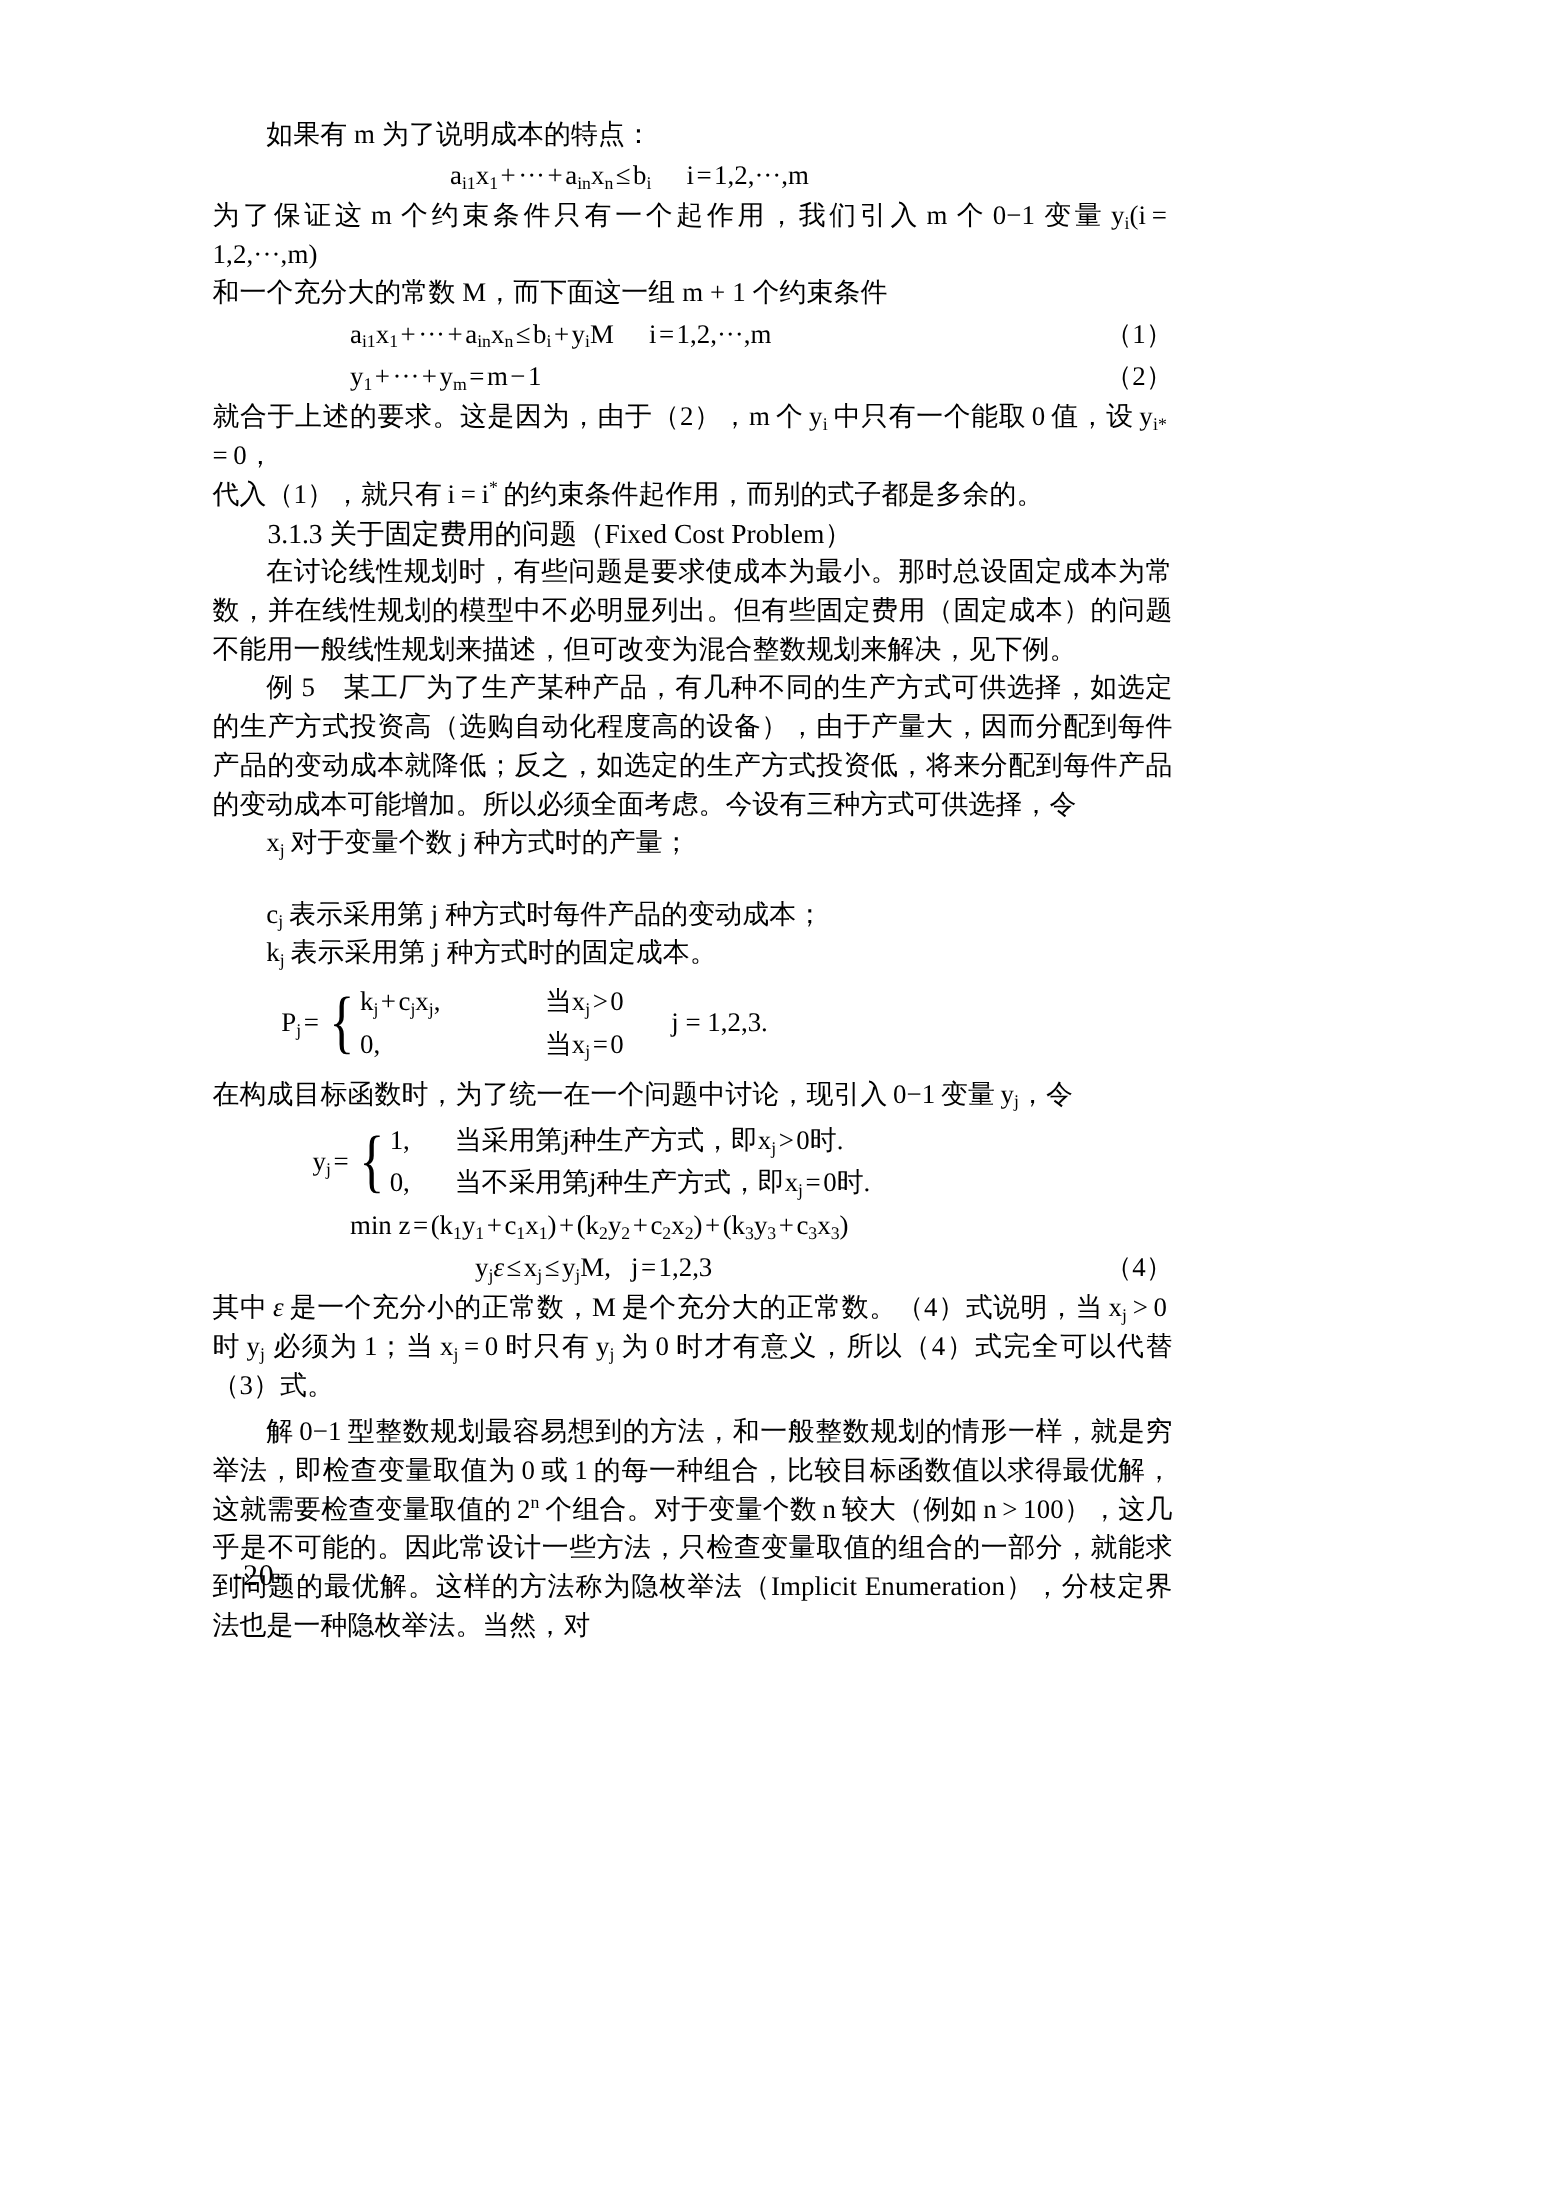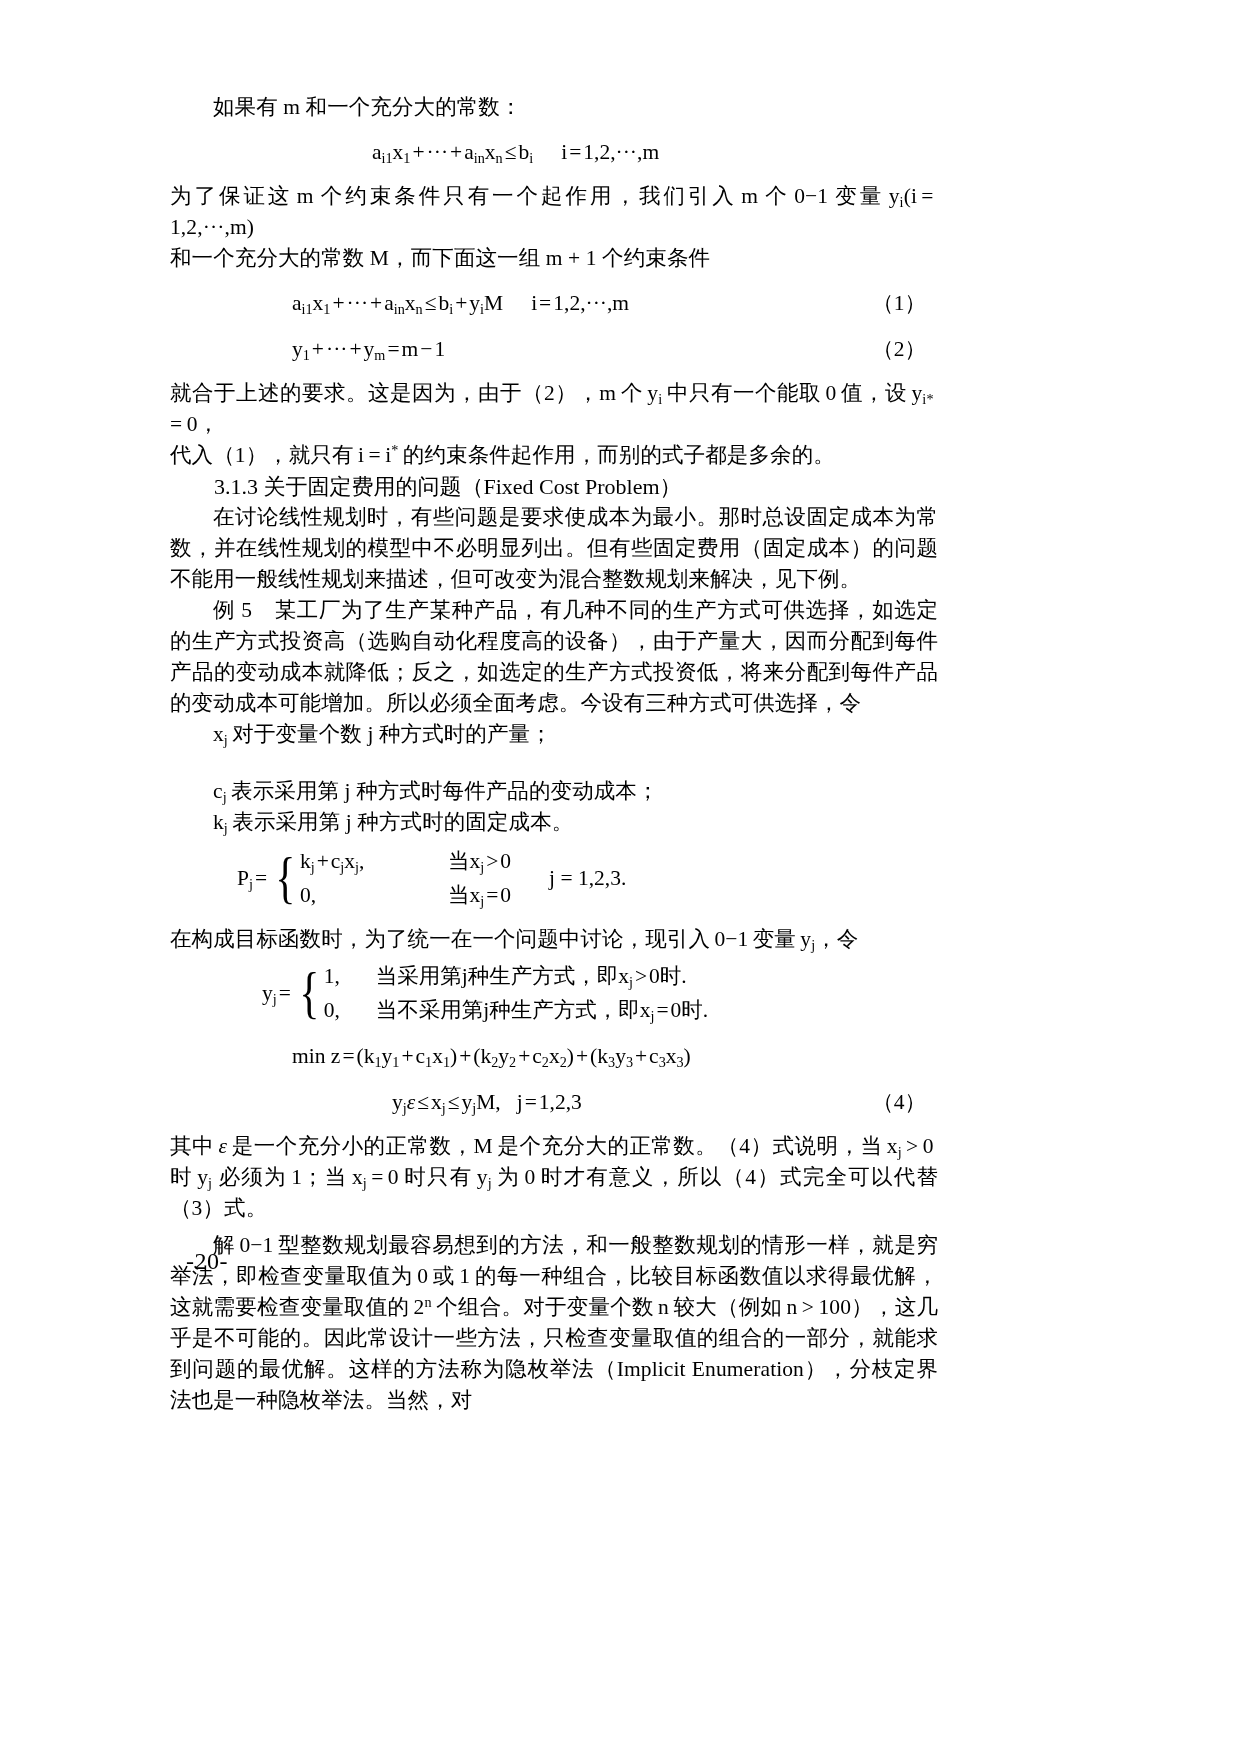--- a/index.html
+++ b/index.html
@@ -38,21 +38,21 @@
     font-size: 22px;
     line-height: 31px;
     margin: 0;
     text-indent: 2em;
   }
   
   .math-row {
     position: relative;
     font-size: 21.5px;
     line-height: 34px;
-    margin: 12px;
+    margin: 0;
   }
   .math {
     font-family: "Liberation Serif", "DejaVu Serif", serif;
     white-space: nowrap;
     display: inline-block;
   }
   sub, sup {
     font-size: 0.66em;
     line-height: 0;
   }
@@ -102,21 +102,21 @@
     font-size: 24px;
     letter-spacing: 0.5px;
   }
 </style>
 </head>
 <body>
 
 <div class="page">
   <div class="content">
 
-    <p class="para indent2">如果有 m 和一个充分大的常数：</p>
+    <p class="para indent2">如果有 m 为了说明成本的特点：</p>
 
     <div class="math-row">
       <span class="math ctr-190">
         a<sub>i1</sub>x<sub>1</sub><span class="op">+</span>···<span class="op">+</span>a<sub>in</sub>x<sub>n</sub><span class="op">≤</span>b<sub>i</sub><span class="spacer-w"></span>i<span class="op">=</span>1,2,···,m
       </span>
     </div>
 
     <p class="para">为了保证这 m 个约束条件只有一个起作用，我们引入 m 个 0−1 变量 y<sub>i</sub>(i = 1,2,···,m)</p>
 
     <p class="para">和一个充分大的常数 M，而下面这一组 m + 1 个约束条件</p>

